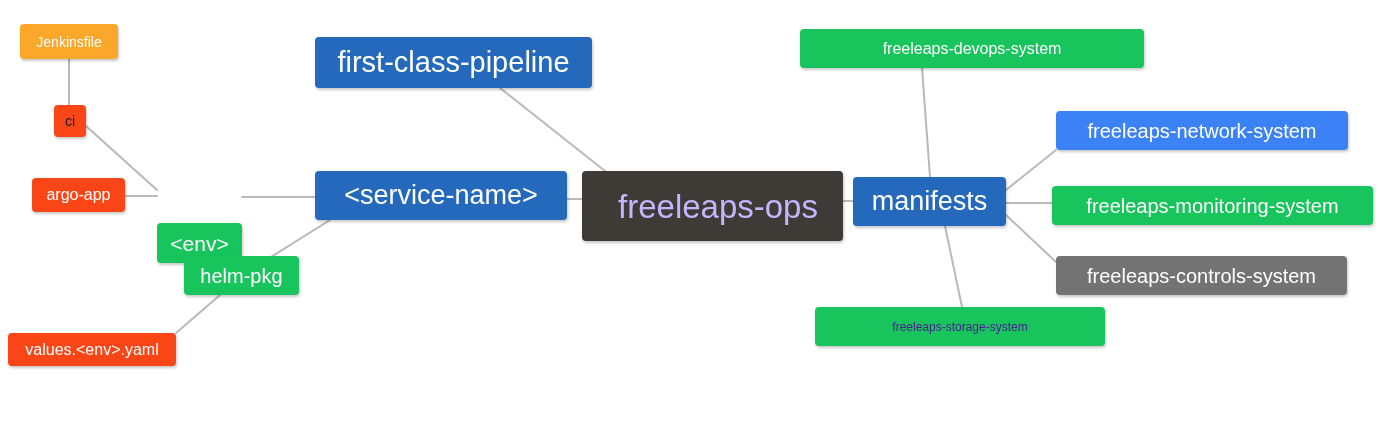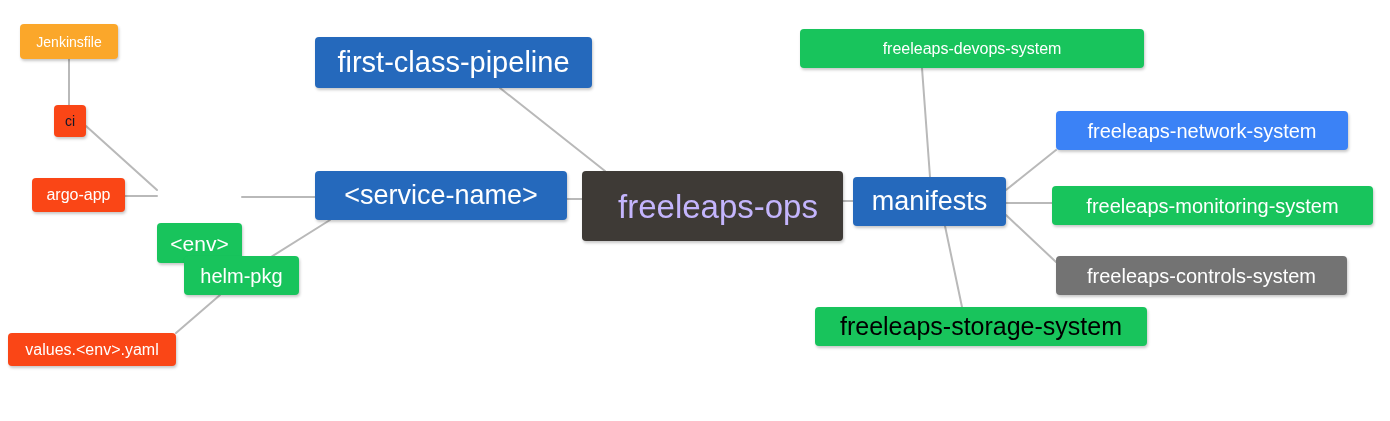--- a/index.html
+++ b/index.html
@@ -106,17 +106,17 @@
       </div>
       <div class="node" style="left: 1056px; top: 111px; width: 292px; height: 39px; background: #3b82f6; font-size: 20px; color: rgb(255, 255, 255);">
         <span class="node-label">freeleaps-network-system</span>
       </div>
       <div class="node" style="left: 1052px; top: 186px; width: 321px; height: 39px; background: rgb(24, 196, 92); font-size: 20px; color: rgb(255, 255, 255);">
         <span class="node-label">freeleaps-monitoring-system</span>
       </div>
       <div class="node" style="left: 1056px; top: 256px; width: 291px; height: 39px; background: #737373; font-size: 20px; color: rgb(255, 255, 255);">
         <span class="node-label">freeleaps-controls-system</span>
       </div>
-      <div class="node" style="left: 815px; top: 307px; width: 332px; height: 39px; background: rgb(24, 196, 92); font-size: 25px; color: #000000;">
+      <div class="node" style="left: 815px; top: 307px; width: 290px; height: 39px; background: rgb(24, 196, 92); font-size: 12px; color: #4c1d95;">
         <span class="node-label">freeleaps-storage-system</span>
       </div>
     </div>
 </div>
 
 </body></html>

